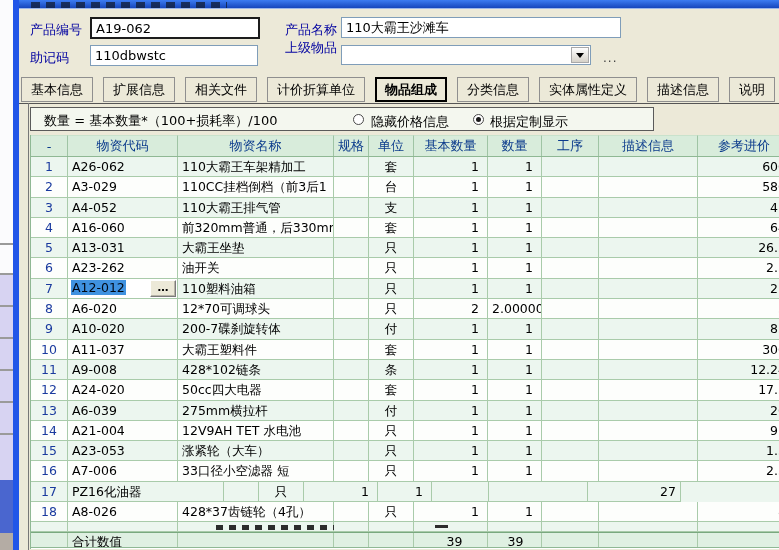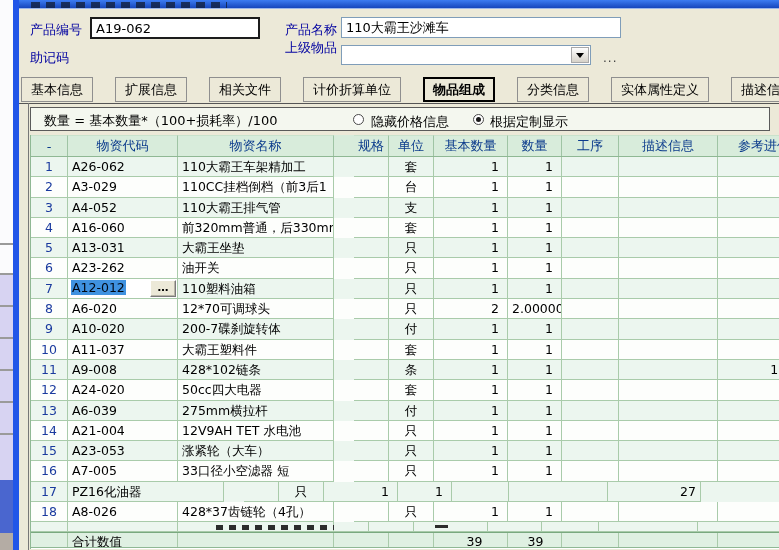--- a/index.html
+++ b/index.html
@@ -25,27 +25,27 @@
   .txt.focused{border:2px solid #1c1c1c;height:16px;}
   .combo{position:absolute;background:#fff;border:1px solid #7f9db9;height:18px;}
   .combo .cbtn{position:absolute;right:1px;top:1px;width:16px;height:14px;
     background:linear-gradient(#fefefe,#d6d2c9);border:1px solid #a8a8a8;}
   .combo .arrow{position:absolute;left:4px;top:5px;width:0;height:0;
     border-left:4px solid transparent;border-right:4px solid transparent;border-top:5px solid #000;}
   .more{position:absolute;font-size:12px;color:#404040;letter-spacing:1px;}
   
   .tabbar{position:absolute;left:2px;top:77px;width:756px;height:25px;display:flex;align-items:stretch;}
   .tab{border:1px solid #8f8f8f;background:#ece9d8;color:#000;font-size:13px;
-    padding:3px 9px 0 9px;margin-right:14px;white-space:nowrap;box-sizing:border-box;}
+    padding:3px 9px 0 9px;margin-right:2px;white-space:nowrap;box-sizing:border-box;}
   .tab.active{border:2px solid #000;font-weight:bold;padding:2px 8px 0 8px;}
   .tabsep{width:1px;background:#9a9a9a;margin:2px 5px 2px 3px;}
   
   .panel-top{position:absolute;left:0;top:103px;width:760px;height:1px;background:#555;}
   .panel-left{position:absolute;left:9px;top:103px;width:1px;height:447px;background:#777;}
-  .fbar{position:absolute;left:11px;top:107px;width:740px;height:24px;box-sizing:border-box;
+  .fbar{position:absolute;left:11px;top:107px;width:624px;height:24px;box-sizing:border-box;
     background:#f4f7ef;border:1px solid #5a5a5a;}
   .fbar .ftext{position:absolute;left:13px;top:4px;font-size:13px;color:#000;white-space:nowrap;}
   .radio{position:absolute;top:6px;width:11px;height:11px;border-radius:50%;
     background:#fff;border:1px solid #4a4a4a;box-sizing:border-box;}
   .radio .dot{position:absolute;left:2px;top:2px;width:5px;height:5px;border-radius:50%;background:#1a1a1a;display:none;}
   .radio.sel .dot{display:block;}
   .rlabel{position:absolute;top:5px;font-size:13px;color:#000;white-space:nowrap;}
   
   .grid{position:absolute;left:11px;top:135px;width:760px;height:414px;
     border-left:1px solid #8fb894;background:#fff;overflow:hidden;}
@@ -54,21 +54,21 @@
     color:#0b3b8c;font-size:13px;display:flex;align-items:center;justify-content:center;
     white-space:nowrap;overflow:hidden;flex:none;}
   .trow{display:flex;height:20.3px;box-sizing:border-box;}
   .trow.odd{background:#ecf6ef;}
   .trow.even{background:#fdfefc;}
   .tc{box-sizing:border-box;border-right:1px solid #a9cbaa;border-bottom:1px solid #a9cbaa;
     font-size:12.5px;color:#000;padding:2px 4px 0 4px;white-space:nowrap;overflow:hidden;flex:none;}
   .tc.rowno{color:#1a3a9e;text-align:center;font-size:12.5px;}
   .tc.num{text-align:right;padding-right:8px;}
   .tc.price{text-align:right;padding-right:4px;}
-  .c0{width:37px;} .c1{width:110px;} .c2{width:156px;} .c3{width:35px;margin-left:20px;} .c4{width:45px;text-align:center;}
+  .c0{width:37px;} .c1{width:110px;} .c2{width:156px;} .c3{width:35px;} .c4{width:45px;text-align:center;}
   .c5{width:74px;} .c6{width:54px;} .c7{width:57px;text-align:right;} .c8{width:99px;} .c9{width:93px;}
   
   .tc.editor{position:relative;background:#fff;padding:1px 2px 0 3px;}
   .selsp{background:#3f92e0;color:#000814;padding:0 1px;}
   .dots{position:absolute;right:1px;top:1px;width:26px;height:17px;box-sizing:border-box;
     background:#ece9d8;border:1px solid #fff;border-right-color:#7a7a7a;border-bottom-color:#7a7a7a;
     box-shadow:inset -1px -1px 0 #b8b4a8;font-size:11px;font-weight:bold;text-align:center;line-height:13px;}
   
   .partial{position:relative;height:10px;background:#ecf6ef;border-bottom:1px solid #a9cbaa;box-sizing:border-box;overflow:hidden;}
   .partial .m1{position:absolute;left:185px;top:3px;width:118px;height:5px;
@@ -103,20 +103,21 @@
     <div class="titlebar">
       <div class="titleglyphs"></div>
     </div>
 
     <span class="lbl" style="left:11px;top:21px">产品编号</span>
     <input class="txt focused" style="left: 71px; top: 17px; width: 158px;" value="A19-062">
     <span class="lbl" style="left:266px;top:21px">产品名称</span>
     <input class="txt" style="left: 322px; top: 17px; width: 270px;" value="110大霸王沙滩车">
 
     <span class="lbl" style="left:11px;top:49px">助记码</span>
+    <input class="txt" style="left: 71px; top: 45px; width: 158px;" value="110dbwstc">
     <span class="lbl" style="left:266px;top:39px">上级物品</span>
     <div class="combo" style="left:322px;top:45px;width:248px">
       <span></span>
       <div class="cbtn">
         <div class="arrow"></div>
       </div>
     </div>
     <span class="more" style="left:584px;top:51px">...</span>
 
     <div class="tabbar">
@@ -342,21 +343,21 @@
             <div class="tc c3"></div>
             <div class="tc c4">只</div>
             <div class="tc c5 num">1</div>
             <div class="tc c6 num">1</div>
             <div class="tc c7"></div>
             <div class="tc c8"></div>
             <div class="tc c9 price">1.3</div>
           </div>
           <div class="trow even">
             <div class="tc c0 rowno">16</div>
-            <div class="tc c1">A7-005</div>
+            <div class="tc c1">A7-006</div>
             <div class="tc c2">33口径小空滤器 短</div>
             <div class="tc c3"></div>
             <div class="tc c4">只</div>
             <div class="tc c5 num">1</div>
             <div class="tc c6 num">1</div>
             <div class="tc c7"></div>
             <div class="tc c8"></div>
             <div class="tc c9 price">2.3</div>
           </div>
           <div class="trow odd">

